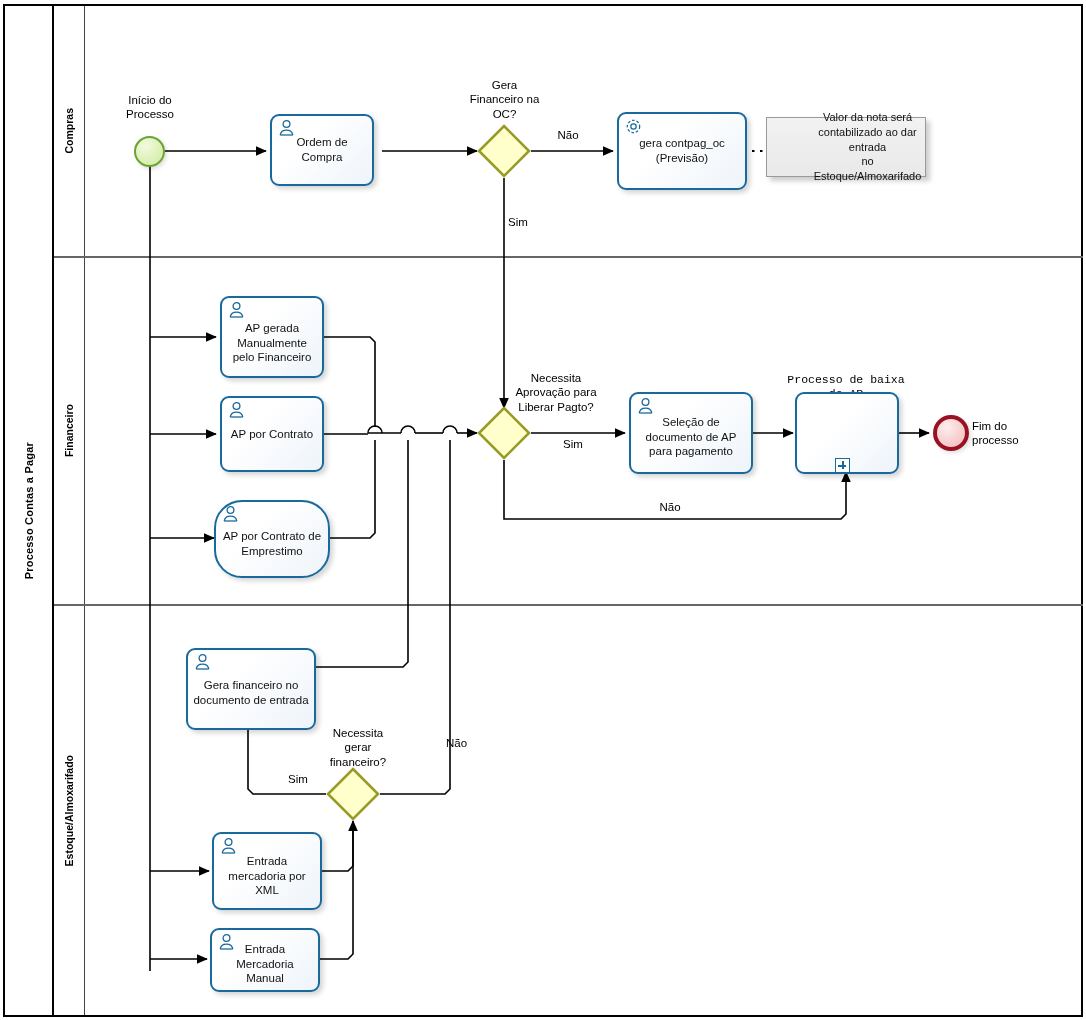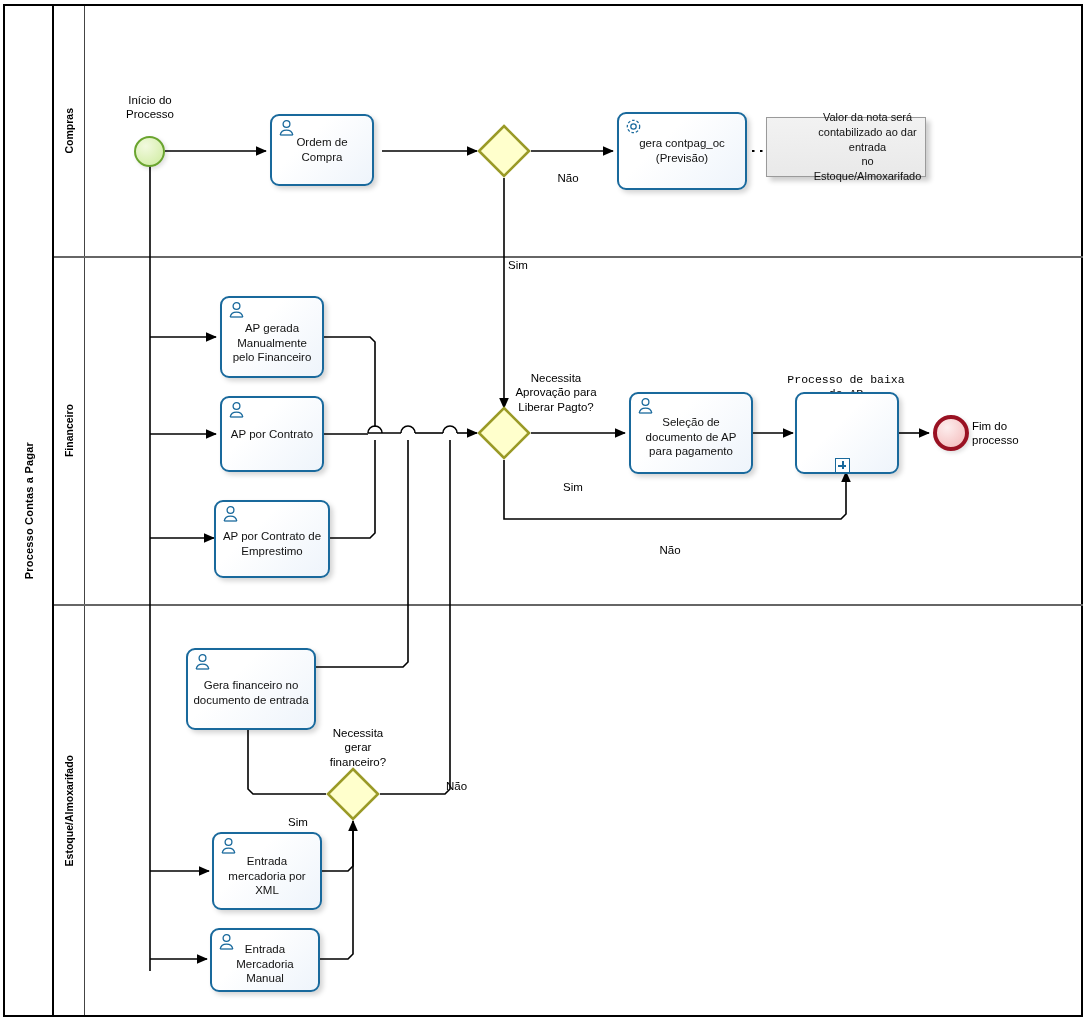--- a/index.html
+++ b/index.html
@@ -56,21 +56,21 @@
   
   .annot{position:absolute;box-sizing:border-box;border:1px solid #9a9a9a;
          background:linear-gradient(180deg,#f2f2f2 0%,#e9e9e9 100%);
          box-shadow:4px 4px 5px rgba(0,0,0,.2);
          display:flex;align-items:center;justify-content:center;}
   .annot span{font-size:11px;color:#111;text-align:center;line-height:1.35;padding:0 6px;margin-left:43px;}
 
   
   .lbl{position:absolute;font-size:11.5px;color:#000;text-align:center;line-height:1.25;
        white-space:pre-line;}
-  .flowlbl{position:absolute;font-size:11.5px;color:#000;text-align:center;white-space:nowrap;margin-top:43px;}
+  .flowlbl{position:absolute;font-size:11.5px;color:#000;text-align:center;white-space:nowrap;}
 </style>
 </head>
 <body>
 
 <div id="canvas">
 
   <div class="pool-frame" style="left:3px;top:4px;width:1080px;height:1013px;"></div>
 
   <div class="pool-header" style="left:5px;top:6px;width:49px;height:1009px;">
     <span>Processo Contas a Pagar</span>
@@ -163,20 +163,23 @@
     <span class="ticon">
       <svg viewBox="0 0 19 17" width="19" height="17">
         <circle cx="9.5" cy="5" r="3.4" fill="none" stroke="#19699c" stroke-width="1.3"></circle>
         <path d="M 3.2 16 a 6.4 6 0 0 1 12.6 0" fill="none" stroke="#19699c" stroke-width="1.3"></path>
         <path d="M 3.2 16 L 15.8 16" stroke="#19699c" stroke-width="1.3"></path>
       </svg>
     </span>
     <span class="tlabel">Ordem de Compra</span>
   </div>
 
+  <div class="lbl" style="left:452px;top:78px;width:105px;">Gera
+Financeiro na
+OC?</div>
   <div class="gw" style="left:477px;top:124px;width:54px;height:54px;">
     <svg width="54" height="54">
       <polygon points="27,2 52,27 27,52 2,27" fill="#ffffcc" stroke="#9a9a27" stroke-width="2.6"></polygon>
     </svg>
   </div>
 
   <div class="flowlbl" style="left:545px;top:129px;width:46px;">Não</div>
   <div class="flowlbl" style="left:508px;top:216px;width:36px;text-align:left;">Sim</div>
 
   <div class="task" style="left:617px;top:112px;width:130px;height:78px;">
@@ -215,21 +218,21 @@
         <circle cx="9.5" cy="5" r="3.4" fill="none" stroke="#19699c" stroke-width="1.3"></circle>
         <path d="M 3.2 16 a 6.4 6 0 0 1 12.6 0" fill="none" stroke="#19699c" stroke-width="1.3"></path>
         <path d="M 3.2 16 L 15.8 16" stroke="#19699c" stroke-width="1.3"></path>
       </svg>
     </span>
     <span class="tlabel" style="white-space:pre-line;padding-top:12px;">AP gerada
 Manualmente
 pelo Financeiro</span>
   </div>
 
-  <div class="task" style="left:214px;top:500px;width:116px;height:78px;">
+  <div class="task" style="left:214px;top:500px;width:116px;height:78px;border-radius:28px;">
     <span class="ticon">
       <svg viewBox="0 0 19 17" width="19" height="17">
         <circle cx="9.5" cy="5" r="3.4" fill="none" stroke="#19699c" stroke-width="1.3"></circle>
         <path d="M 3.2 16 a 6.4 6 0 0 1 12.6 0" fill="none" stroke="#19699c" stroke-width="1.3"></path>
         <path d="M 3.2 16 L 15.8 16" stroke="#19699c" stroke-width="1.3"></path>
       </svg>
     </span>
     <span class="tlabel" style="white-space:pre-line;padding-top:10px;">AP por Contrato de
 Emprestimo</span>
   </div>

